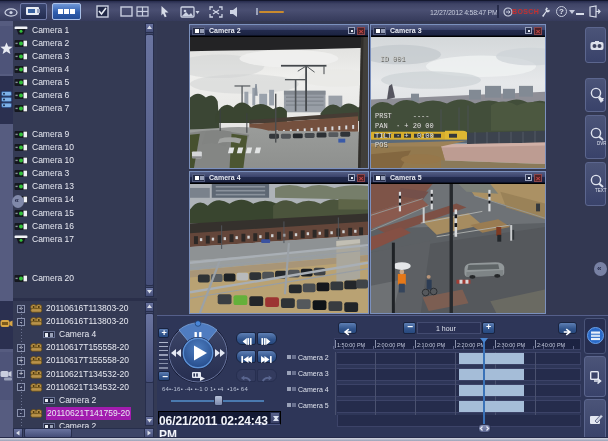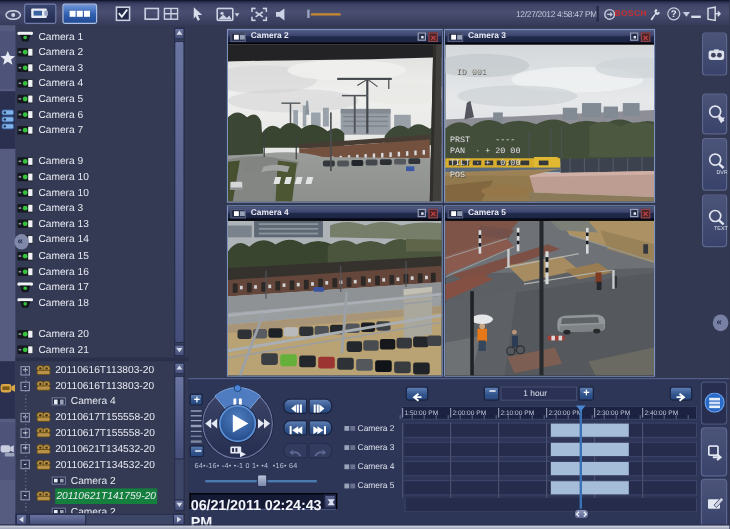--- a/index.html
+++ b/index.html
@@ -299,45 +299,28 @@
         <span class="lbl">Camera 16</span>
       </div>
 <div class="trow" style="top:211.6px">
         <svg class="abs" style="left:1px;top:2px" width="14" height="10" viewBox="0 0 14 10">
 <rect x="0.5" y="0.5" width="13" height="2.6" rx="1.2" fill="#f0f2f6"></rect>
 <path d="M2.5 3 L11.5 3 L9.5 8.5 L4.5 8.5 Z" fill="#15181f"></path>
 <circle cx="7" cy="5.2" r="1.5" fill="#35c23c"></circle>
         </svg>
         <span class="lbl">Camera 17</span>
       </div>
-<div class="trow" style="top:224.7px">
-        <svg class="abs" style="left:1px;top:2px" width="14" height="10" viewBox="0 0 14 10">
-<rect x="0.5" y="0.5" width="13" height="2.6" rx="1.2" fill="#f0f2f6"></rect>
-<path d="M2.5 3 L11.5 3 L9.5 8.5 L4.5 8.5 Z" fill="#15181f"></path>
-<circle cx="7" cy="5.2" r="1.5" fill="#35c23c"></circle>
-        </svg>
-        <span class="lbl">Camera 18</span>
-      </div>
 <div class="trow" style="top:250.8px">
         <svg class="abs" style="left:1px;top:2px" width="14" height="9" viewBox="0 0 14 9">
 <rect x="0.5" y="1" width="13" height="7" rx="1" fill="#15181f"></rect>
 <rect x="9.5" y="1.6" width="3.6" height="5.8" fill="#f0f2f6"></rect>
 <circle cx="7" cy="4.5" r="2" fill="#35c23c"></circle>
 <rect x="1.5" y="3.7" width="2.2" height="1.4" fill="#8a8f9a"></rect>
         </svg>
         <span class="lbl">Camera 20</span>
-      </div>
-<div class="trow" style="top:263.9px">
-        <svg class="abs" style="left:1px;top:2px" width="14" height="9" viewBox="0 0 14 9">
-<rect x="0.5" y="1" width="13" height="7" rx="1" fill="#15181f"></rect>
-<rect x="9.5" y="1.6" width="3.6" height="5.8" fill="#f0f2f6"></rect>
-<circle cx="7" cy="4.5" r="2" fill="#35c23c"></circle>
-<rect x="1.5" y="3.7" width="2.2" height="1.4" fill="#8a8f9a"></rect>
-        </svg>
-        <span class="lbl">Camera 21</span>
       </div>
 <div class="sb" style="left:132px;top:2px;width:9px;height:274px;"></div>
 <div class="sbb" style="left:132px;top:2px;width:9px;height:10px;"><svg width="7" height="8" viewBox="0 0 7 8">
           <path d="M3.5 1.5 L6 5 L1 5 Z" fill="#d8dce8"></path>
         </svg></div>
 <div class="sbb" style="left:132px;top:266px;width:9px;height:10px;"><svg width="7" height="8" viewBox="0 0 7 8">
           <path d="M3.5 5.5 L6 2 L1 2 Z" fill="#d8dce8"></path>
         </svg></div>
 <div class="sbb" style="left:132px;top:13px;width:9px;height:252px;border-radius:2px;"></div>
 <div class="abs" style="left:0px;top:277px;width:144px;height:3px;background:#2a2f4a;"></div>
@@ -423,21 +406,21 @@
       </div>
 <div class="trow" style="top:385.8px">
         <div class="abs" style="left:4px;top:2.5px;width:8px;height:8px;border:1px solid #8a92ae;background:#2e3450;color:#e8ecf4;font-size:8px;line-height:6px;text-align:center;">-</div>
         <svg class="abs" style="left:17px;top:2px" width="13" height="9" viewBox="0 0 13 9">
 <ellipse cx="3.6" cy="3" rx="3" ry="2.5" fill="#b8924a" stroke="#5e4610" stroke-width="0.7"></ellipse>
 <ellipse cx="8.8" cy="3" rx="3" ry="2.5" fill="#b8924a" stroke="#5e4610" stroke-width="0.7"></ellipse>
 <rect x="0.8" y="4.6" width="11" height="3.6" rx="1.4" fill="#b8924a" stroke="#5e4610" stroke-width="0.7"></rect>
 <circle cx="3.6" cy="3" r="1" fill="#46320a"></circle>
           <circle cx="8.8" cy="3" r="1" fill="#46320a"></circle>
         </svg>
-        <span class="lbl" style="left:33px;background:#15803d;padding:0 1px;font-style:italic;">20110621T141759-20</span>
+        <span class="lbl" style="left:33px;background:#a21caf;padding:0 1px;">20110621T141759-20</span>
       </div>
 <div class="trow" style="top:398.9px">
         <div class="abs" style="left:30px;top:3px;width:12px;height:7px;background:#20263e;border:1px solid #6a7494;">
           <i style="position:absolute;left:1px;top:1px;width:3.4px;height:3.4px;background:#e8ecf4;display:block"></i>
           <i style="position:absolute;left:5.6px;top:1px;width:3.4px;height:3.4px;background:#9aa2b8;display:block"></i>
         </div>
         <span class="lbl" style="left:46px;">Camera 2</span>
       </div>
 <div class="abs" style="left:7.5px;top:284px;width:1px;height:128px;background:repeating-linear-gradient(#6a7290 0 1px,transparent 1px 3px);"></div>
 <div class="sb" style="left:132px;top:281px;width:9px;height:124px;"></div>

